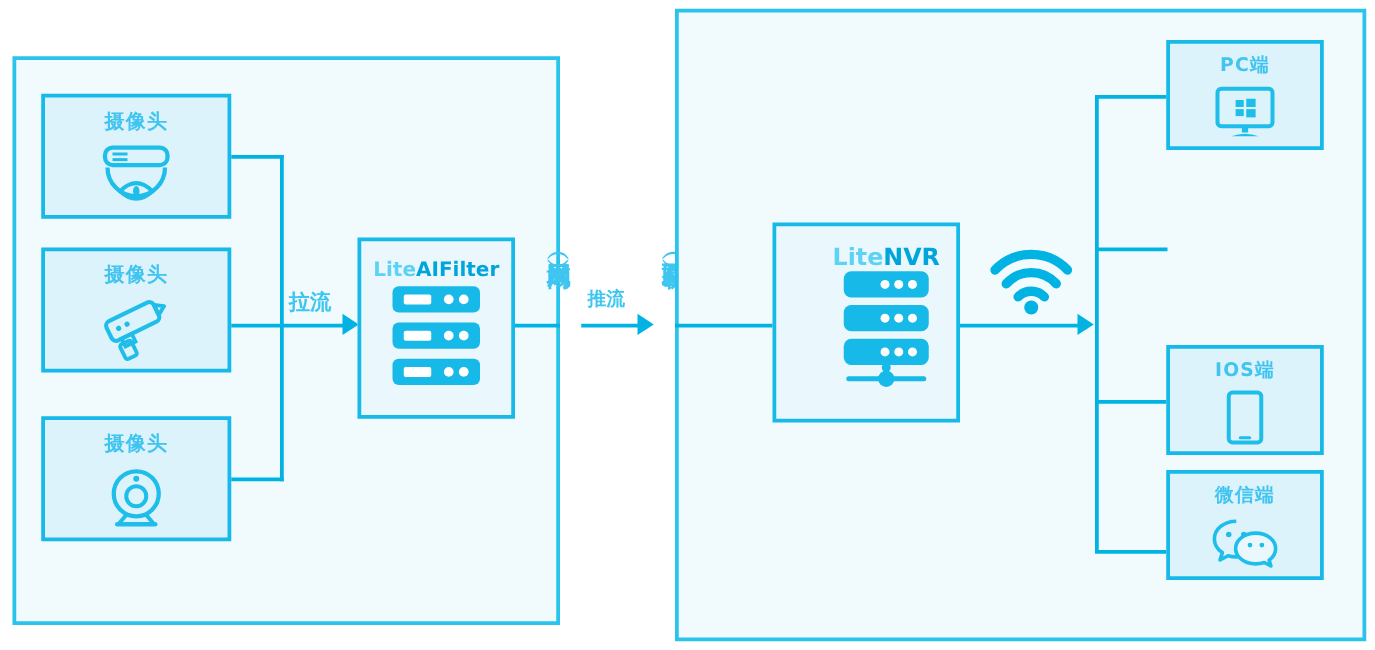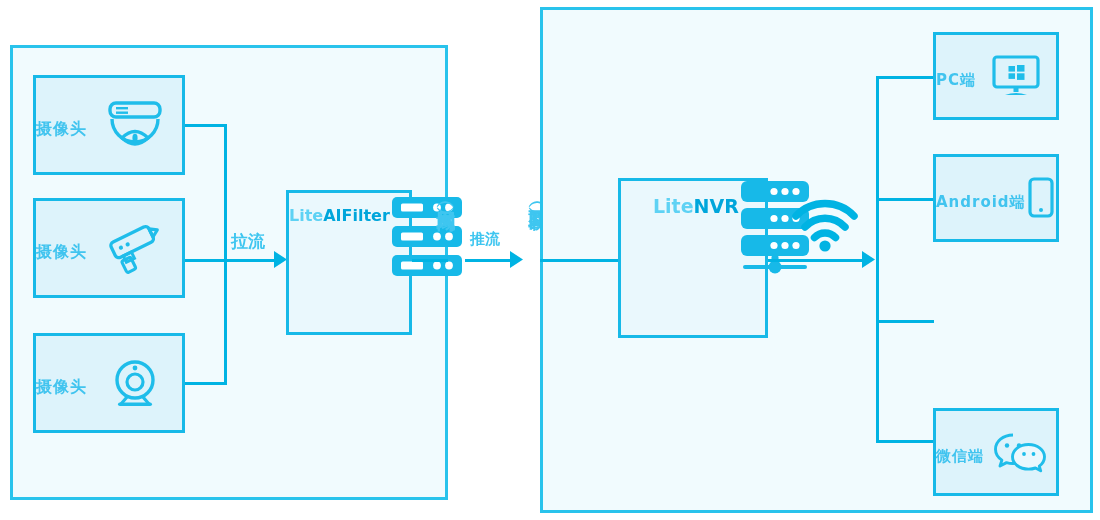--- a/index.html
+++ b/index.html
@@ -2,26 +2,26 @@
 <html><head>
 <meta charset="utf-8">
 <style>
   html,body{margin:0;padding:0;background:#ffffff;}
   body{width:1100px;height:520px;overflow:hidden;
        font-family:"DejaVu Sans","Liberation Sans",sans-serif;}
   #stage{position:relative;width:1100px;height:520px;}
 
   .grp{position:absolute;border:3px solid #29c3ec;background:#f1fbfe;box-sizing:border-box;}
   .node{position:absolute;border:3px solid #17b9e8;background:#ddf3fb;box-sizing:border-box;
-        display:flex;align-items:center;}
+        display:flex;flex-direction:column;align-items:center;}
   .node .ttl{color:#41c4ef;font-weight:bold;letter-spacing:1px;white-space:nowrap;}
   .node .ico{flex:1;display:flex;align-items:center;justify-content:center;}
 
   .srvbox{position:absolute;border:3px solid #17b9e8;background:#eaf8fd;box-sizing:border-box;
-          display:flex;flex-direction:row;}
+          display:flex;flex-direction:column;align-items:center;}
   .srvttl{font-weight:bold;white-space:nowrap;}
   .t-lite{color:#5ed2f4;}
   .t-dark{color:#00a6db;}
 
   .edge{position:absolute;background:#00b3e3;}
   .h{height:3px;} .v{width:3px;}
 
   .elabel{position:absolute;color:#3fc6f0;font-weight:bold;white-space:nowrap;}
   .vlabel{position:absolute;color:#3fc6f0;font-weight:bold;
           writing-mode:vertical-rl;text-orientation:upright;line-height:1.0;
@@ -190,32 +190,32 @@
           <rect x="26" y="10" width="7.5" height="6.6"></rect>
           <rect x="17.5" y="18.3" width="6.5" height="5.6"></rect>
           <rect x="26" y="18.3" width="7.5" height="6.6"></rect>
         </g>
         <rect x="22.5" y="32" width="5" height="5" fill="#1fbdea"></rect>
         <path d="M14 40 q11 -4 22 0 z" fill="#1fbdea"></path>
       </svg>
     </div>
   </div>
 
-  <div class="node" style="left:933px;top:154px;width:126px;height:88px;">
-    <div class="ttl" style="font-size:15px;margin-top:8px;">Android端</div>
-    <div class="ico">
-      <svg width="30" height="42" viewBox="0 0 30 42">
-        <rect x="4" y="2" width="22" height="37" rx="4" fill="none" stroke="#1fbdea" stroke-width="3.2"></rect>
-        <circle cx="15" cy="33" r="2" fill="#1fbdea"></circle>
-      </svg>
-    </div>
-  </div>
-
-
-  <div class="node" style="left:933px;top:408px;width:126px;height:88px;">
+
+  <div class="node" style="left:933px;top:276px;width:126px;height:88px;">
+    <div class="ttl" style="font-size:15px;margin-top:8px;">IOS端</div>
+    <div class="ico">
+      <svg width="34" height="44" viewBox="0 0 34 44">
+        <rect x="4" y="2" width="26" height="40" rx="3" fill="none" stroke="#1fbdea" stroke-width="3.2"></rect>
+        <rect x="12" y="37" width="10" height="2.4" rx="1.2" fill="#1fbdea"></rect>
+      </svg>
+    </div>
+  </div>
+
+  <div class="node" style="left:933px;top:376px;width:126px;height:88px;">
     <div class="ttl" style="font-size:15px;margin-top:8px;">微信端</div>
     <div class="ico">
       <svg width="54" height="40" viewBox="0 0 54 40">
         <path d="M20 3 C10 3 2.5 9.4 2.5 17.2 C2.5 21.6 5 25.5 8.9 28.1 L7 34 L13.5 30.6
                  C15.5 31.2 17.7 31.5 20 31.5 C20.6 31.5 21.2 31.5 21.8 31.4" fill="none" stroke="#1fbdea" stroke-width="2.9" stroke-linejoin="round"></path>
         <circle cx="14" cy="13.5" r="2.2" fill="#1fbdea"></circle>
         <circle cx="26" cy="13.5" r="2.2" fill="#1fbdea"></circle>
         <path d="M35.5 12.5 C44.5 12.5 51.5 18 51.5 24.8 C51.5 28.5 49.5 31.8 46.3 34.1
                  L47.7 38.8 L42.5 36 C40.4 36.7 38 37.1 35.5 37.1
                  C26.5 37.1 19.5 31.6 19.5 24.8 C19.5 18 26.5 12.5 35.5 12.5 Z" fill="#eaf8fd" stroke="#1fbdea" stroke-width="2.9" stroke-linejoin="round"></path>

